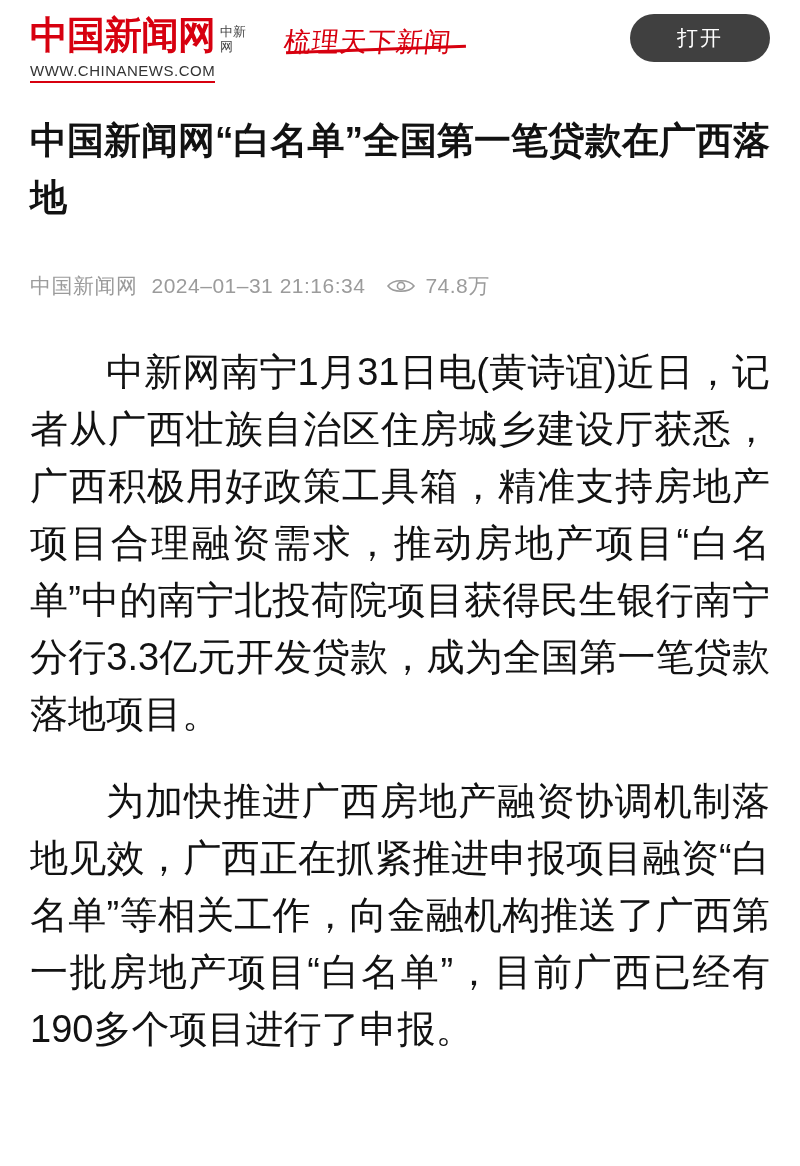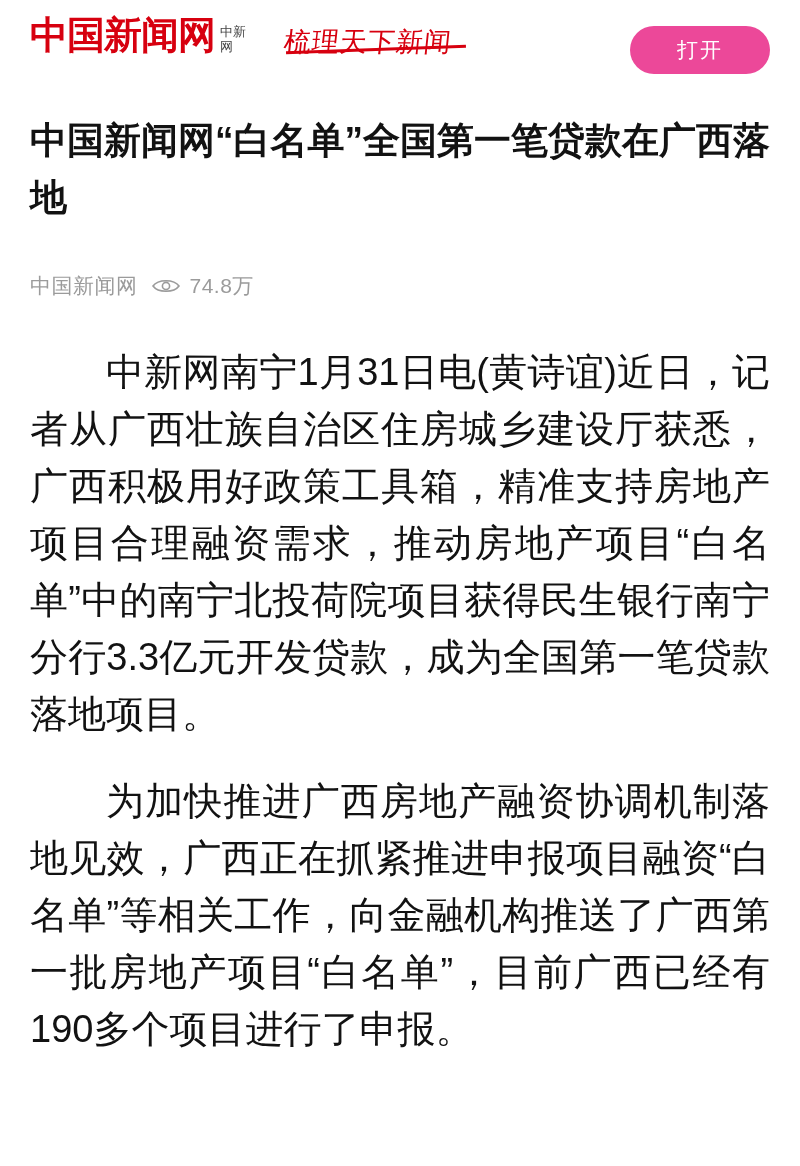--- a/index.html
+++ b/index.html
@@ -83,22 +83,21 @@
     position: absolute;
     left: 2px;
     top: 26px;
     width: 180px;
     height: 3px;
     background: #d7000f;
     transform: rotate(-2deg);
   }
   .header-spacer { flex: 1; }
   .open-button {
-    margin-top: 12px;
-    background: #ec4899;
+    background: #404040;
     color: #ffffff;
     border: none;
     border-radius: 30px;
     width: 140px;
     height: 48px;
     font-size: 21px;
     font-family: "Liberation Sans", sans-serif;
     letter-spacing: 2px;
     cursor: pointer;
   }
@@ -152,37 +151,39 @@
 </style>
 </head>
 <body>
 
 <div class="site-header">
   <div class="brand">
     <div class="brand-row">
       <span class="brand-title">中国新闻网</span>
       <span class="brand-sub">中新网</span>
     </div>
+    <span class="brand-url">WWW.CHINANEWS.COM</span>
   </div>
 
   <div class="slogan">
     <span class="slogan-text">梳理天下新闻</span>
     <span class="slogan-strike"></span>
   </div>
 
   <div class="header-spacer"></div>
 
   <button class="open-button">打开</button>
 </div>
 
 <div class="article">
   <h1 class="headline">中国新闻网“白名单”全国第一笔贷款在广西落地</h1>
 
   <div class="meta">
     <span class="meta-source">中国新闻网</span>
+    <span class="meta-time">2024–01–31 21:16:34</span>
     <span class="eye-icon">
       <svg width="28" height="18" viewBox="0 0 28 18">
         <path d="M1 9 C6 2, 22 2, 27 9 C22 16, 6 16, 1 9 Z" fill="none" stroke="#9b9b9b" stroke-width="1.6"></path>
         <circle cx="14" cy="9" r="3.6" fill="none" stroke="#9b9b9b" stroke-width="1.6"></circle>
       </svg>
     </span>
     <span class="meta-views">74.8万</span>
   </div>
 
   <div class="body-text">

